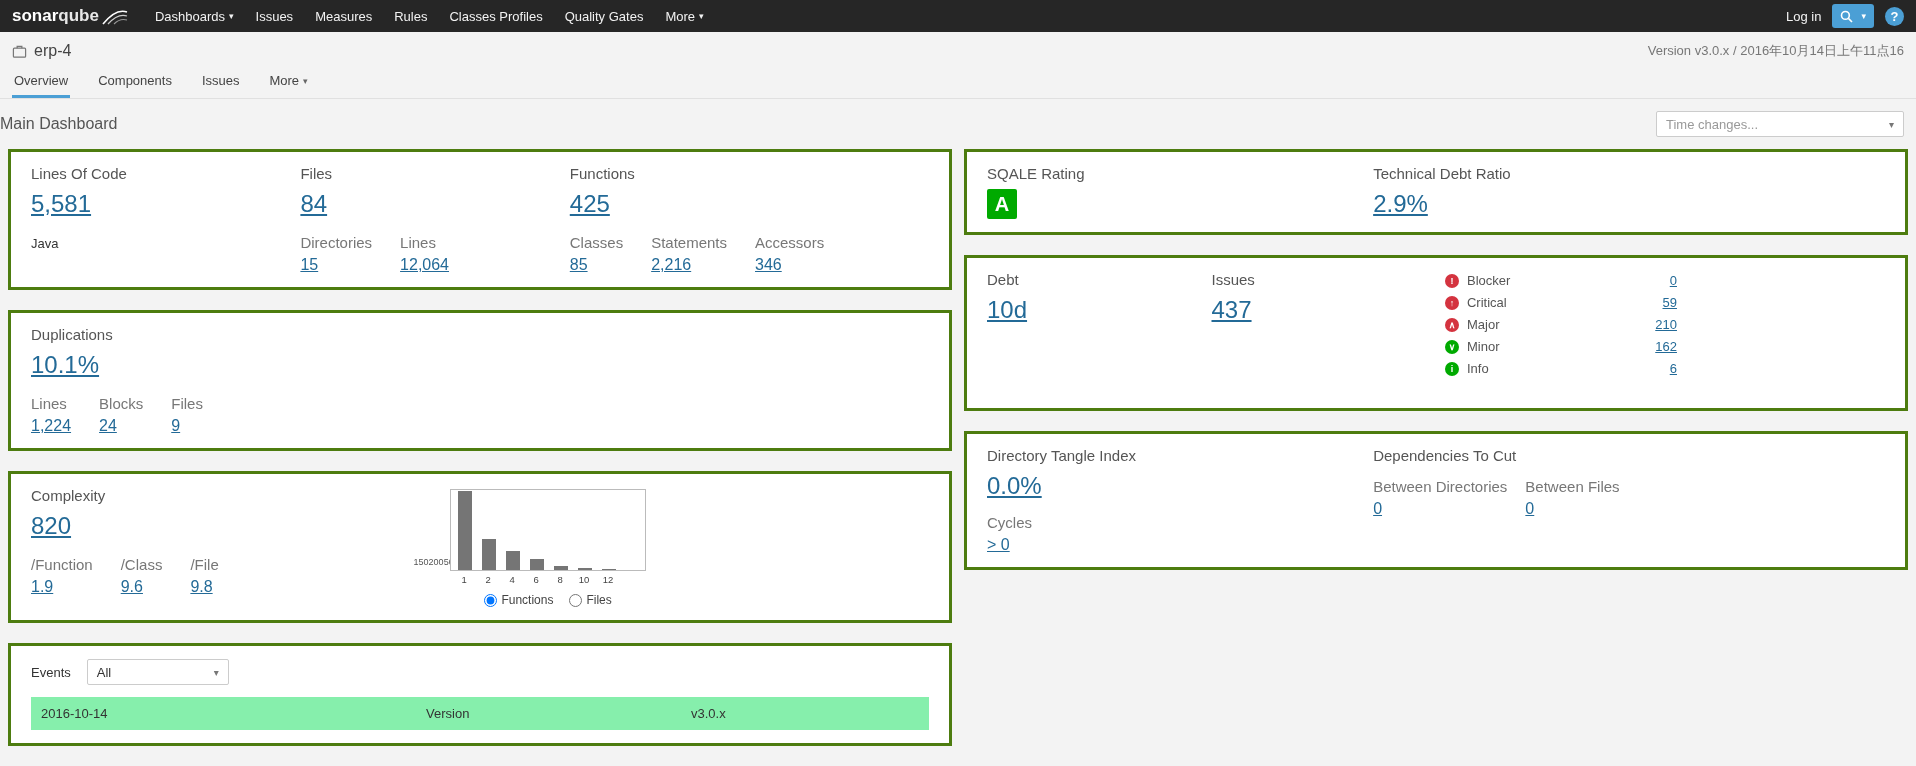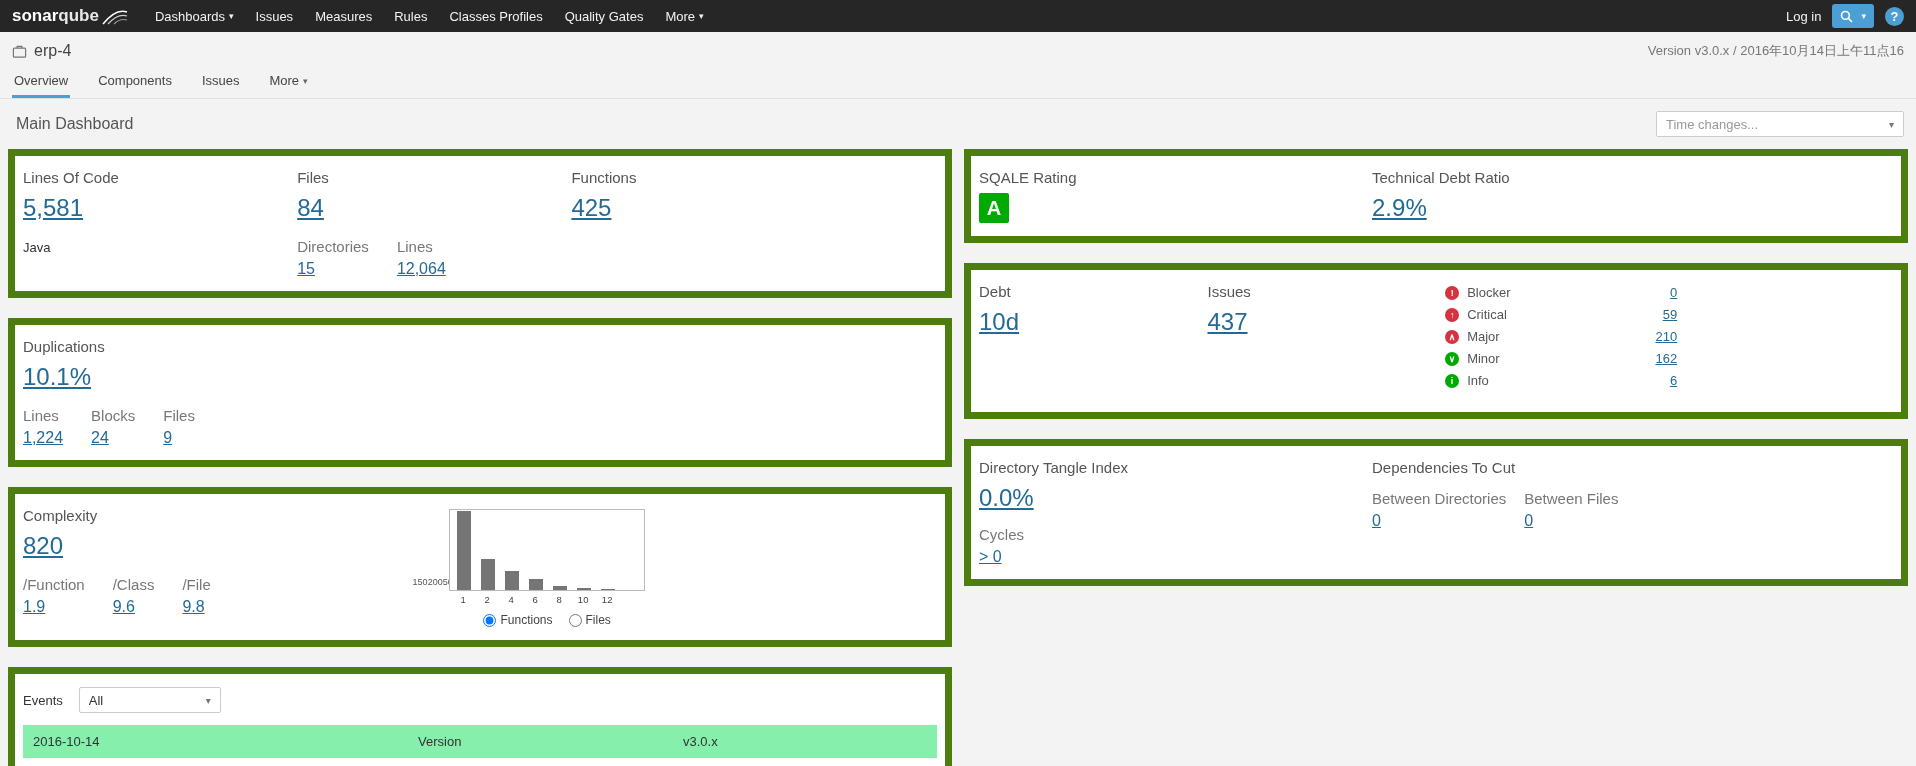--- a/index.html
+++ b/index.html
@@ -27,30 +27,30 @@
   .project-name { font-size: 16px; color: #444; margin-left: 7px; }
   .version-info { margin-left: auto; font-size: 13px; color: #777; }
 
   
   .tabs { display: flex; padding: 0 12px; border-bottom: 1px solid #e0e0e0; }
   .tab { font-size: 13px; color: #444; padding: 9px 2px 7px 2px; margin-right: 26px; border-bottom: 3px solid transparent; cursor: pointer; display: flex; align-items: center; }
   .tab.active { border-bottom-color: #4b9fd5; }
   .tab .caret { color: #666; }
 
   
-  .dash-header { display: flex; align-items: center; padding: 12px 12px 10px 16px; }
+  .dash-header { display: flex; align-items: center; padding: 12px 12px 10px 0; }
   .page-title { font-size: 16px; color: #555; }
   .select { background: #fff; border: 1px solid #ccc; border-radius: 2px; height: 26px; display: flex; align-items: center; padding: 0 9px; font-size: 13px; cursor: pointer; }
   .select .sel-caret { margin-left: auto; color: #777; font-size: 10px; }
   .time-select { margin-left: auto; width: 248px; color: #999; }
 
   
   .content { display: flex; gap: 12px; padding: 2px 8px 8px 8px; align-items: flex-start; }
   .col { flex: 1; display: flex; flex-direction: column; gap: 20px; min-width: 0; }
-  .widget { background: #fff; border: 7px solid #4d7c0f; padding: 13px 8px; }
+  .widget { background: #fff; border: 3px solid #4d7c0f; padding: 13px 20px; }
 
   .wtitle { font-size: 15px; color: #555; }
   .big-value { display: inline-block; margin-top: 8px; font-size: 24px; color: #236a97; text-decoration: underline; cursor: pointer; }
   .submetrics { margin-top: 16px; display: flex; gap: 28px; }
   .sm-label { font-size: 15px; color: #777; }
   .sm-value { display: inline-block; margin-top: 5px; font-size: 16px; color: #236a97; text-decoration: underline; cursor: pointer; }
   .lang { margin-top: 18px; font-size: 13px; color: #333; }
 
   .cols3 { display: flex; }
   .cols3 > div:nth-child(1) { width: 30%; }
@@ -210,20 +210,34 @@
             </div>
             <div>
               <div class="sm-label">Lines</div>
               <a class="sm-value">12,064</a>
             </div>
           </div>
         </div>
         <div>
           <div class="wtitle">Functions</div>
           <a class="big-value">425</a>
+          <div class="submetrics">
+            <div>
+              <div class="sm-label">Classes</div>
+              <a class="sm-value">85</a>
+            </div>
+            <div>
+              <div class="sm-label">Statements</div>
+              <a class="sm-value">2,216</a>
+            </div>
+            <div>
+              <div class="sm-label">Accessors</div>
+              <a class="sm-value">346</a>
+            </div>
+          </div>
         </div>
       </div>
     </div>
 
     <div class="widget dup-widget">
       <div class="wtitle">Duplications</div>
       <a class="big-value">10.1%</a>
       <div class="submetrics">
         <div>
           <div class="sm-label">Lines</div>

